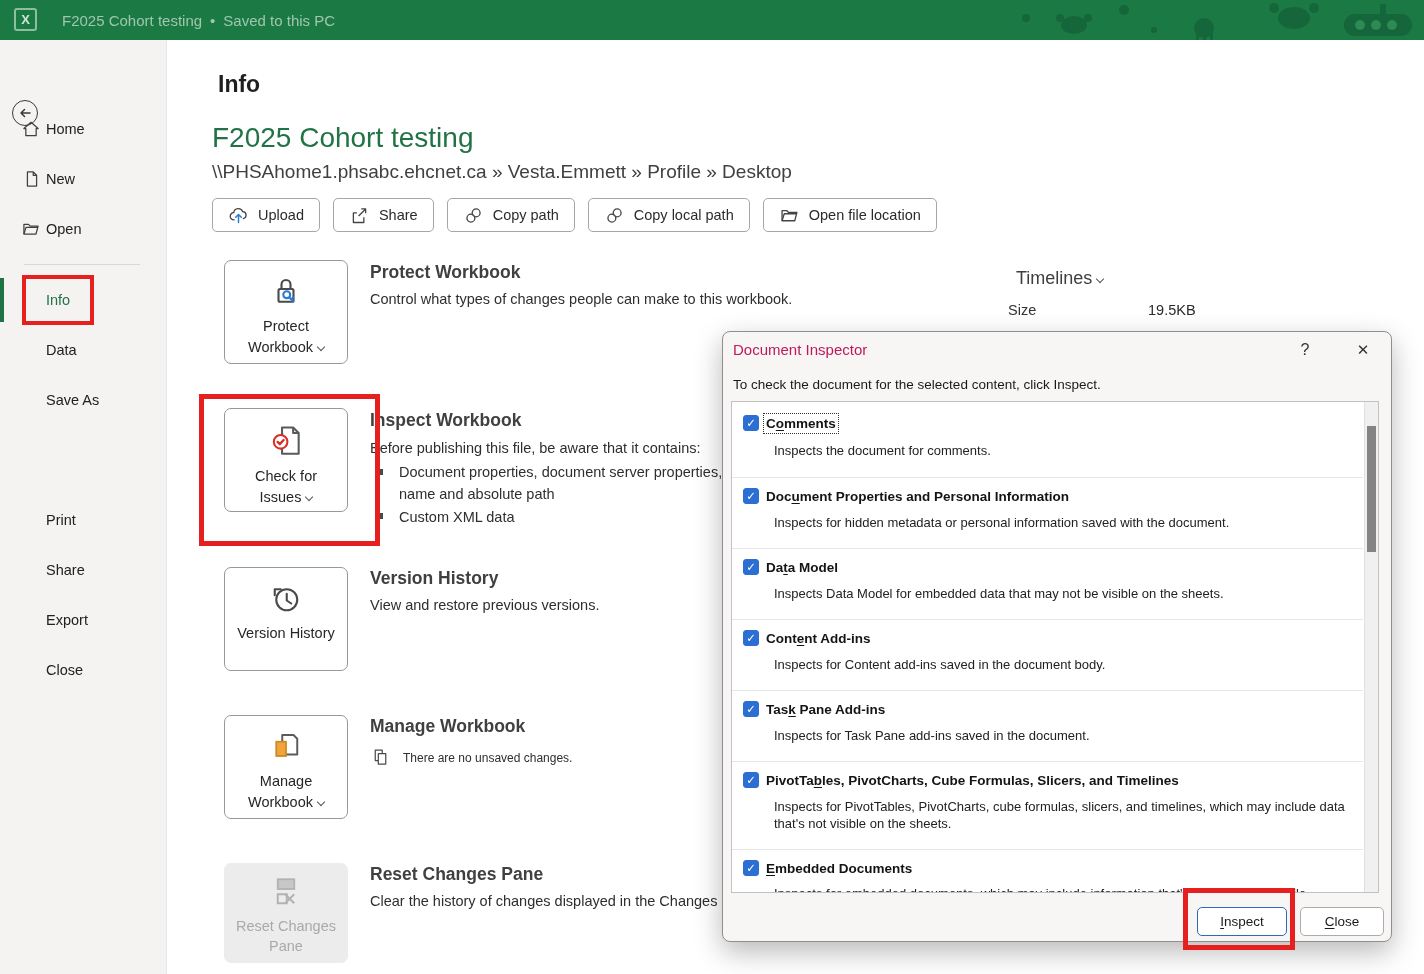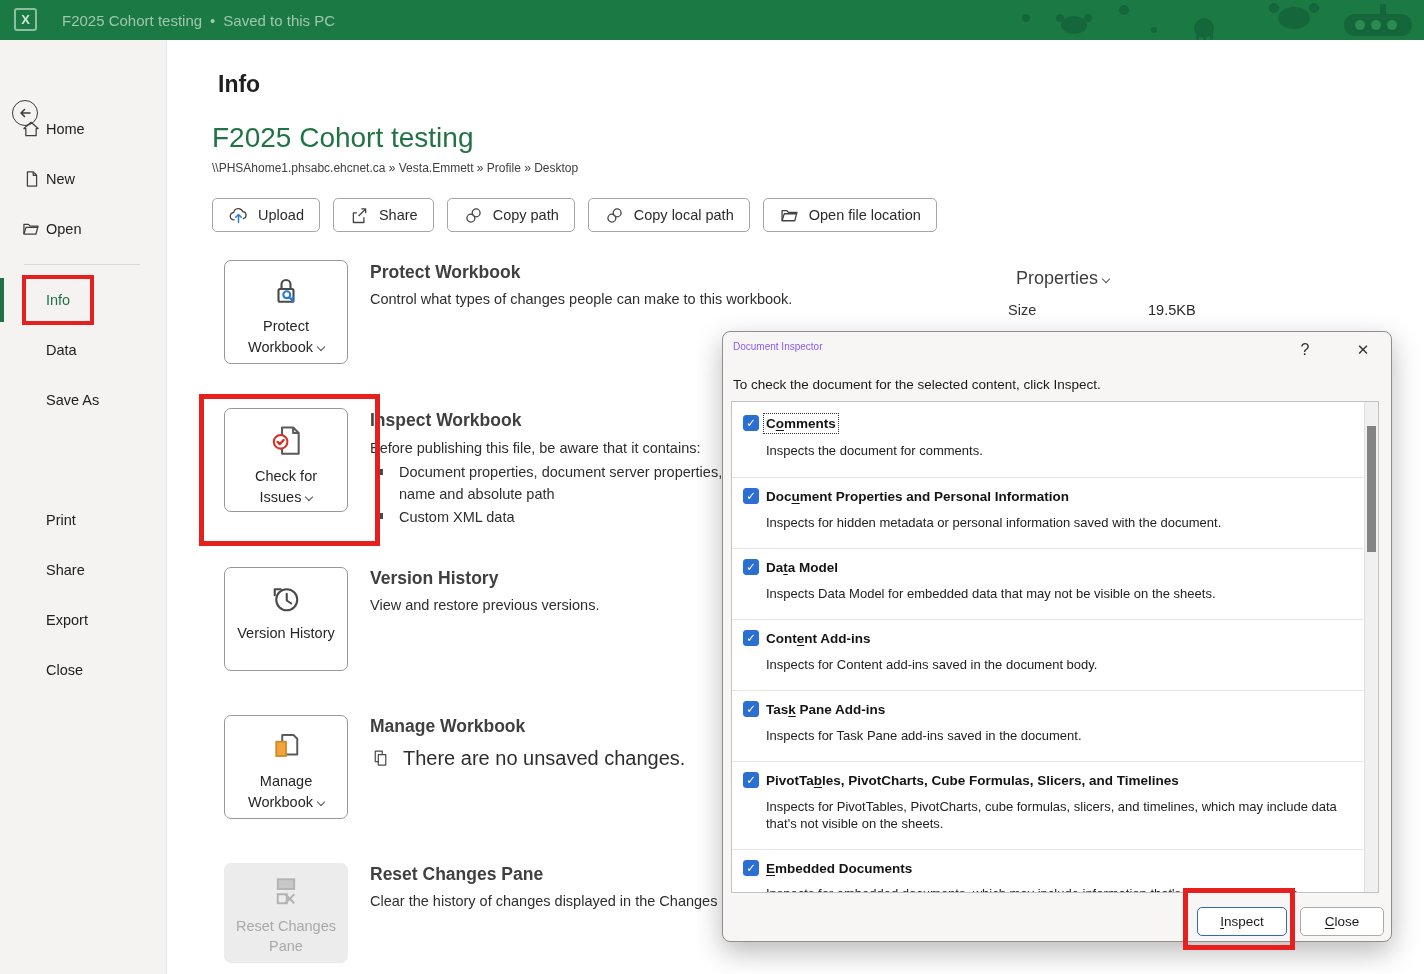--- a/index.html
+++ b/index.html
@@ -27,66 +27,66 @@
   .side-item .s-label { position:absolute; left:46px; white-space:nowrap; }
   .side-item.wrap2 { height:44px; }
   .side-item.wrap2 .s-label { white-space:normal; width:105px; line-height:20px; }
   .side-divider { position:absolute; left:24px; top:264px; width:116px; height:1px; background:#d8d8d8; }
   .info-accent { position:absolute; left:0; top:278px; width:4px; height:44px; background:#1f7244; }
   .side-item.active .s-label { color:#217346; }
 
   
   .page-title { position:absolute; left:218px; top:71px; font-size:23px; font-weight:bold; color:#1f1f1f; }
   .doc-title { position:absolute; left:212px; top:122px; font-size:28px; color:#217346; }
-  .doc-path { position:absolute; left:212px; top:161px; font-size:12px; color:#404040; }
+  .doc-path { position:absolute; left:212px; top:161px; font-size:19px; color:#404040; }
   .action-row { position:absolute; left:212px; top:198px; display:flex; gap:13px; }
   .action-btn { height:34px; padding:0 15px; background:#fff; border:1px solid #a6a6a6; border-radius:5px;
                 display:flex; align-items:center; gap:9px; font-size:14.5px; color:#2b2b2b; cursor:pointer; }
 
   .card { position:absolute; left:224px; width:124px; height:104px; background:#fff; border:1px solid #989898;
           border-radius:7px; display:flex; flex-direction:column; align-items:center; cursor:pointer; }
   .card .c-icon { margin-top:13px; }
   .card .c-label { margin-top:6px; text-align:center; font-size:14.5px; color:#262626; line-height:21px; width:104px; }
   .card.disabled { background:#ececec; border-color:#ececec; cursor:default; }
   .card.disabled .c-label { color:#a9a9a9; }
 
   .sec-head { position:absolute; left:370px; font-size:17.5px; font-weight:bold; color:#404040; white-space:nowrap; }
   .sec-desc { position:absolute; left:370px; font-size:14.5px; color:#2e2e2e; white-space:nowrap; }
   .bullet-sq { position:absolute; left:377px; width:6px; height:6px; background:#4a4a4a; }
   .bullet-tx { position:absolute; left:399px; font-size:14.5px; color:#2e2e2e; width:400px; line-height:22px; }
   .status-row { position:absolute; left:370px; display:flex; align-items:center; gap:12px;
-                font-size:20px; color:#2e2e2e; }
+                font-size:12px; color:#2e2e2e; }
 
   .props-head { position:absolute; left:1016px; top:268px; font-size:18px; color:#3f3f3f; }
   .props-size-label { position:absolute; left:1008px; top:302px; font-size:14.5px; color:#333; }
   .props-size-value { position:absolute; left:1148px; top:302px; font-size:14.5px; color:#2b2b2b; }
 
   .chev { display:inline-block; width:6px; height:6px; border-right:1.5px solid #555;
           border-bottom:1.5px solid #555; transform:rotate(45deg); margin-left:5px; vertical-align:2px; }
 
   
   .dialog { position:absolute; left:722px; top:331px; width:670px; height:611px; background:#f7f6f5;
             border:1px solid #8f8f8f; border-radius:8px; box-shadow:0 10px 28px rgba(0,0,0,.28); z-index:10; }
-  .dlg-title { position:absolute; left:10px; top:9px; font-size:10px; color:#8b5cf6; }
+  .dlg-title { position:absolute; left:10px; top:9px; font-size:15px; color:#be185d; }
   .dlg-help { position:absolute; left:570px; top:6px; width:24px; height:24px; font-size:16px; color:#333;
               display:flex; align-items:center; justify-content:center; cursor:pointer; background:none; border:none; }
   .dlg-x { position:absolute; left:628px; top:6px; width:24px; height:24px; font-size:15px; color:#333;
            display:flex; align-items:center; justify-content:center; cursor:pointer; background:none; border:none; }
   .dlg-instruction { position:absolute; left:10px; top:45px; font-size:13.5px; color:#1a1a1a; }
   .dlg-list { position:absolute; left:8px; top:69px; width:648px; height:492px; background:#fff;
               border:1px solid #c2c2c2; overflow:hidden; }
   .dlg-scroll { position:absolute; right:0; top:0; width:14px; height:100%; background:#f0f0f0;
                 border-left:1px solid #e0e0e0; }
   .dlg-thumb { position:absolute; left:2px; top:24px; width:9px; height:126px; background:#848484; cursor:grab; }
   .dlg-item { position:absolute; left:0; right:15px; }
   .dlg-check { position:absolute; left:11px; width:16px; height:16px; background:#2b6fd3; border:1px solid #2b6fd3;
                border-radius:3px; color:#fff; font-size:11.5px; line-height:15px; text-align:center; cursor:pointer; }
   .dlg-label { position:absolute; left:34px; font-size:13.5px; font-weight:bold; color:#141414; white-space:nowrap; }
   .dlg-label.focused { outline:1px dotted #333; outline-offset:2px; }
-  .dlg-desc { position:absolute; left:34px; font-size:13px; color:#222; width:590px; line-height:17px; }
+  .dlg-desc { position:absolute; left:42px; font-size:13px; color:#222; width:590px; line-height:17px; }
   .dlg-sep { position:absolute; left:0; right:15px; height:1px; background:#e6e6e6; }
   .dlg-btn { position:absolute; height:29px; background:#fff; border:1px solid #ababab; border-radius:5px;
              font-size:13.5px; color:#1a1a1a; font-family:"Liberation Sans",sans-serif; cursor:pointer; }
   .dlg-btn.primary { border:1.6px solid #2f6ab4; }
 
   
   .anno { position:absolute; border:5px solid #e6201f; z-index:20; pointer-events:none; }
 
   u { text-underline-offset:2px; }
   svg { display:block; }
@@ -286,21 +286,21 @@
       <rect x="6.5" y="3.5" width="11" height="6.5" fill="#c7c7c7" stroke="#b2b2b2" stroke-width="1.2"></rect>
       <path d="M6.5 13.5h6v6h-6z" fill="none" stroke="#b2b2b2" stroke-width="1.3"></path>
       <path d="M11.5 13.5l6 6M17.5 13.5l-6 6" fill="none" stroke="#b2b2b2" stroke-width="1.3"></path>
     </svg>
     <span class="c-label" style="line-height:20px"><span>Reset Changes Pane</span></span>
   </div>
   <div class="sec-head" style="top:864px">Reset Changes Pane</div>
   <div class="sec-desc" style="top:893px">Clear the history of changes displayed in the Changes pane.</div>
 
   <div class="props-head">
-    <span>Properties</span><span class="chev"></span>
+    <span>Timelines</span><span class="chev"></span>
   </div>
   <div class="props-size-label">Size</div>
   <div class="props-size-value">19.5KB</div>
 
   <div class="dialog">
     <div class="dlg-title">Document Inspector</div>
     <button class="dlg-help">?</button>
     <button class="dlg-x">✕</button>
     <div class="dlg-instruction">To check the document for the selected content, click Inspect.</div>
 

